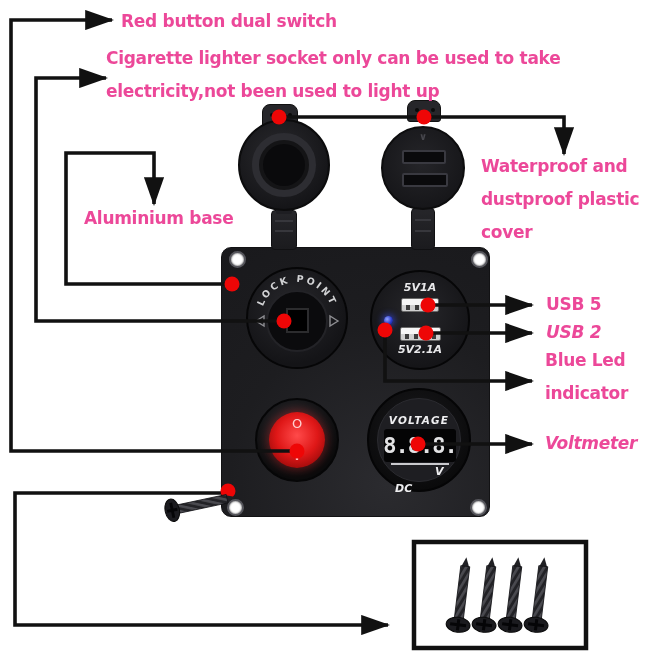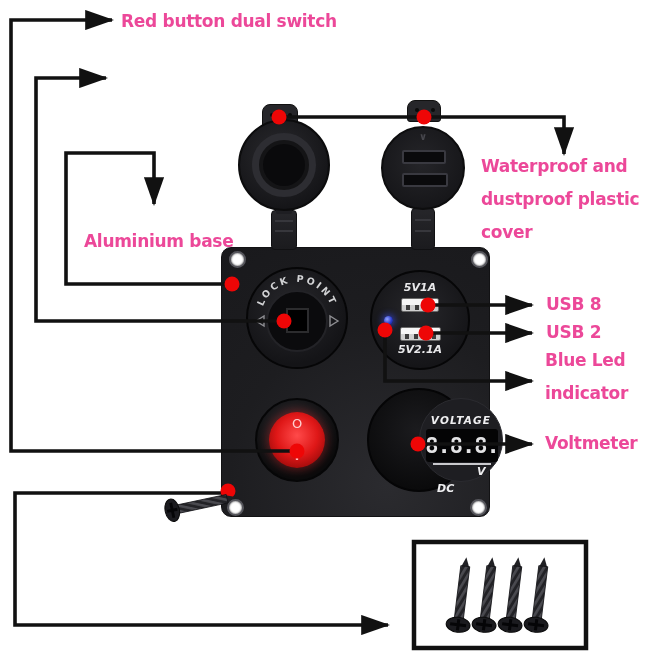--- a/index.html
+++ b/index.html
@@ -3,26 +3,26 @@
 <meta charset="utf-8">
 <style>
   html,body{margin:0;padding:0;background:#ffffff;}
   #stage{position:relative;width:656px;height:656px;background:#ffffff;overflow:hidden;
          font-family:"DejaVu Sans",sans-serif;}
   
   .lbl{position:absolute;font:700 17px/33px "DejaVu Sans",sans-serif;color:#ec4899;
        letter-spacing:-0.3px;white-space:pre-line;}
   #lbl-red-switch{left:121px;top:5px;}
   #lbl-cigarette{left:106px;top:42px;}
-  #lbl-aluminium{left:84px;top:225px;}
+  #lbl-aluminium{left:84px;top:202px;}
   #lbl-waterproof{left:481px;top:150px;width:180px;}
   #lbl-usb1{left:546px;top:288px;}
-  #lbl-usb2{left:546px;top:316px;}
+  #lbl-usb2{left:546px;top:316px;font-style:italic;}
   #lbl-blue-led{left:545px;top:344px;width:120px;}
-  #lbl-voltmeter{left:545px;top:427px;}
+  #lbl-voltmeter{left:545px;top:427px;font-style:italic;}
   #lbl-screws-note{left:33px;top:518px;line-height:32px;}
   
   #panel{position:absolute;left:221px;top:247px;width:267px;height:268px;border-radius:10px;
          background:radial-gradient(circle at 62% 88%, #2b2b2f 0%, #1d1d20 55%, #19191c 100%);
          border:1px solid #121214;}
   .hole{position:absolute;width:13px;height:13px;border-radius:50%;background:#ffffff;
         border:2px solid #56565c;box-shadow:inset 0 0 2px #333;}
   
   #cig-socket{position:absolute;left:246px;top:267px;width:102px;height:102px;border-radius:50%;
               background:radial-gradient(circle at 45% 40%, #28282c 0%, #141417 70%);
@@ -58,21 +58,21 @@
           box-shadow:0 0 8px 2px rgba(220,30,30,.35);}
   #rocker-off{position:absolute;left:0;right:0;top:4px;text-align:center;
           font:400 13px "DejaVu Sans",sans-serif;color:#ffd2d2;}
   #rocker-on{position:absolute;left:0;right:0;bottom:5px;text-align:center;
           font:700 12px "DejaVu Sans",sans-serif;color:#ffbcbc;}
   
   #voltmeter{position:absolute;left:367px;top:388px;width:104px;height:104px;border-radius:50%;
           background:radial-gradient(circle at 48% 40%, #1b1b1e 0%, #0a0a0b 75%);
           border:2px solid #050506;box-sizing:border-box;}
   #volt-face{position:absolute;left:8px;top:8px;width:84px;height:84px;border-radius:50%;
-          background:#1e1e22;border:1px solid #2b2b30;box-sizing:border-box;margin-left:42px;}
+          background:#1e1e22;border:1px solid #2b2b30;box-sizing:border-box;}
   #volt-title{position:absolute;left:0;right:0;top:15px;text-align:center;
           font:italic 700 10.5px "DejaVu Sans",sans-serif;color:#efeff1;letter-spacing:1.2px;}
   #volt-display{position:absolute;left:6px;top:30px;width:72px;height:33px;background:#040405;
           border-radius:3px;display:flex;align-items:center;justify-content:center;}
   #volt-display span{font:700 22px "DejaVu Sans Mono",monospace;color:#e3e3e5;letter-spacing:-1px;}
   #volt-line{position:absolute;left:13px;top:64px;width:58px;height:2px;background:#c9c9cd;}
   #volt-dc{position:absolute;left:17px;top:83px;font:italic 700 11px "DejaVu Sans",sans-serif;color:#ededef;}
   #volt-v{position:absolute;left:57px;top:66px;font:italic 700 11px "DejaVu Sans",sans-serif;color:#ededef;}
   
   .tab{position:absolute;background:#26262a;border:1px solid #111;border-radius:8px 8px 3px 3px;box-sizing:border-box;}
@@ -192,25 +192,27 @@
     <i style="top:10px;"></i>
       <i style="top:21px;"></i>
   </div>
   <div id="usb-cover">
     <div class="chev">∨</div>
     <div class="cover-slot" id="cover-slot-1"></div>
     <div class="cover-slot" id="cover-slot-2"></div>
   </div>
 
   <div class="lbl" id="lbl-red-switch">Red button dual switch</div>
+  <div class="lbl" id="lbl-cigarette">Cigarette lighter socket only can be used to take
+electricity,not been used to light up</div>
   <div class="lbl" id="lbl-aluminium">Aluminium base</div>
   <div class="lbl" id="lbl-waterproof">Waterproof and
 dustproof plastic
 cover</div>
-  <div class="lbl" id="lbl-usb1">USB 8</div>
+  <div class="lbl" id="lbl-usb1">USB 5</div>
   <div class="lbl" id="lbl-usb2">USB 2</div>
   <div class="lbl" id="lbl-blue-led">Blue Led
 indicator</div>
   <div class="lbl" id="lbl-voltmeter">Voltmeter</div>
 
   <svg id="overlay" width="656" height="656" viewBox="0 0 656 656">
     <defs>
       <marker id="arr" viewBox="0 0 10 7" refX="9.3" refY="3.5" markerWidth="8" markerHeight="5.6" orient="auto">
         <path d="M0,0 L10,3.5 L0,7 Z" fill="#111"></path>
       </marker>

